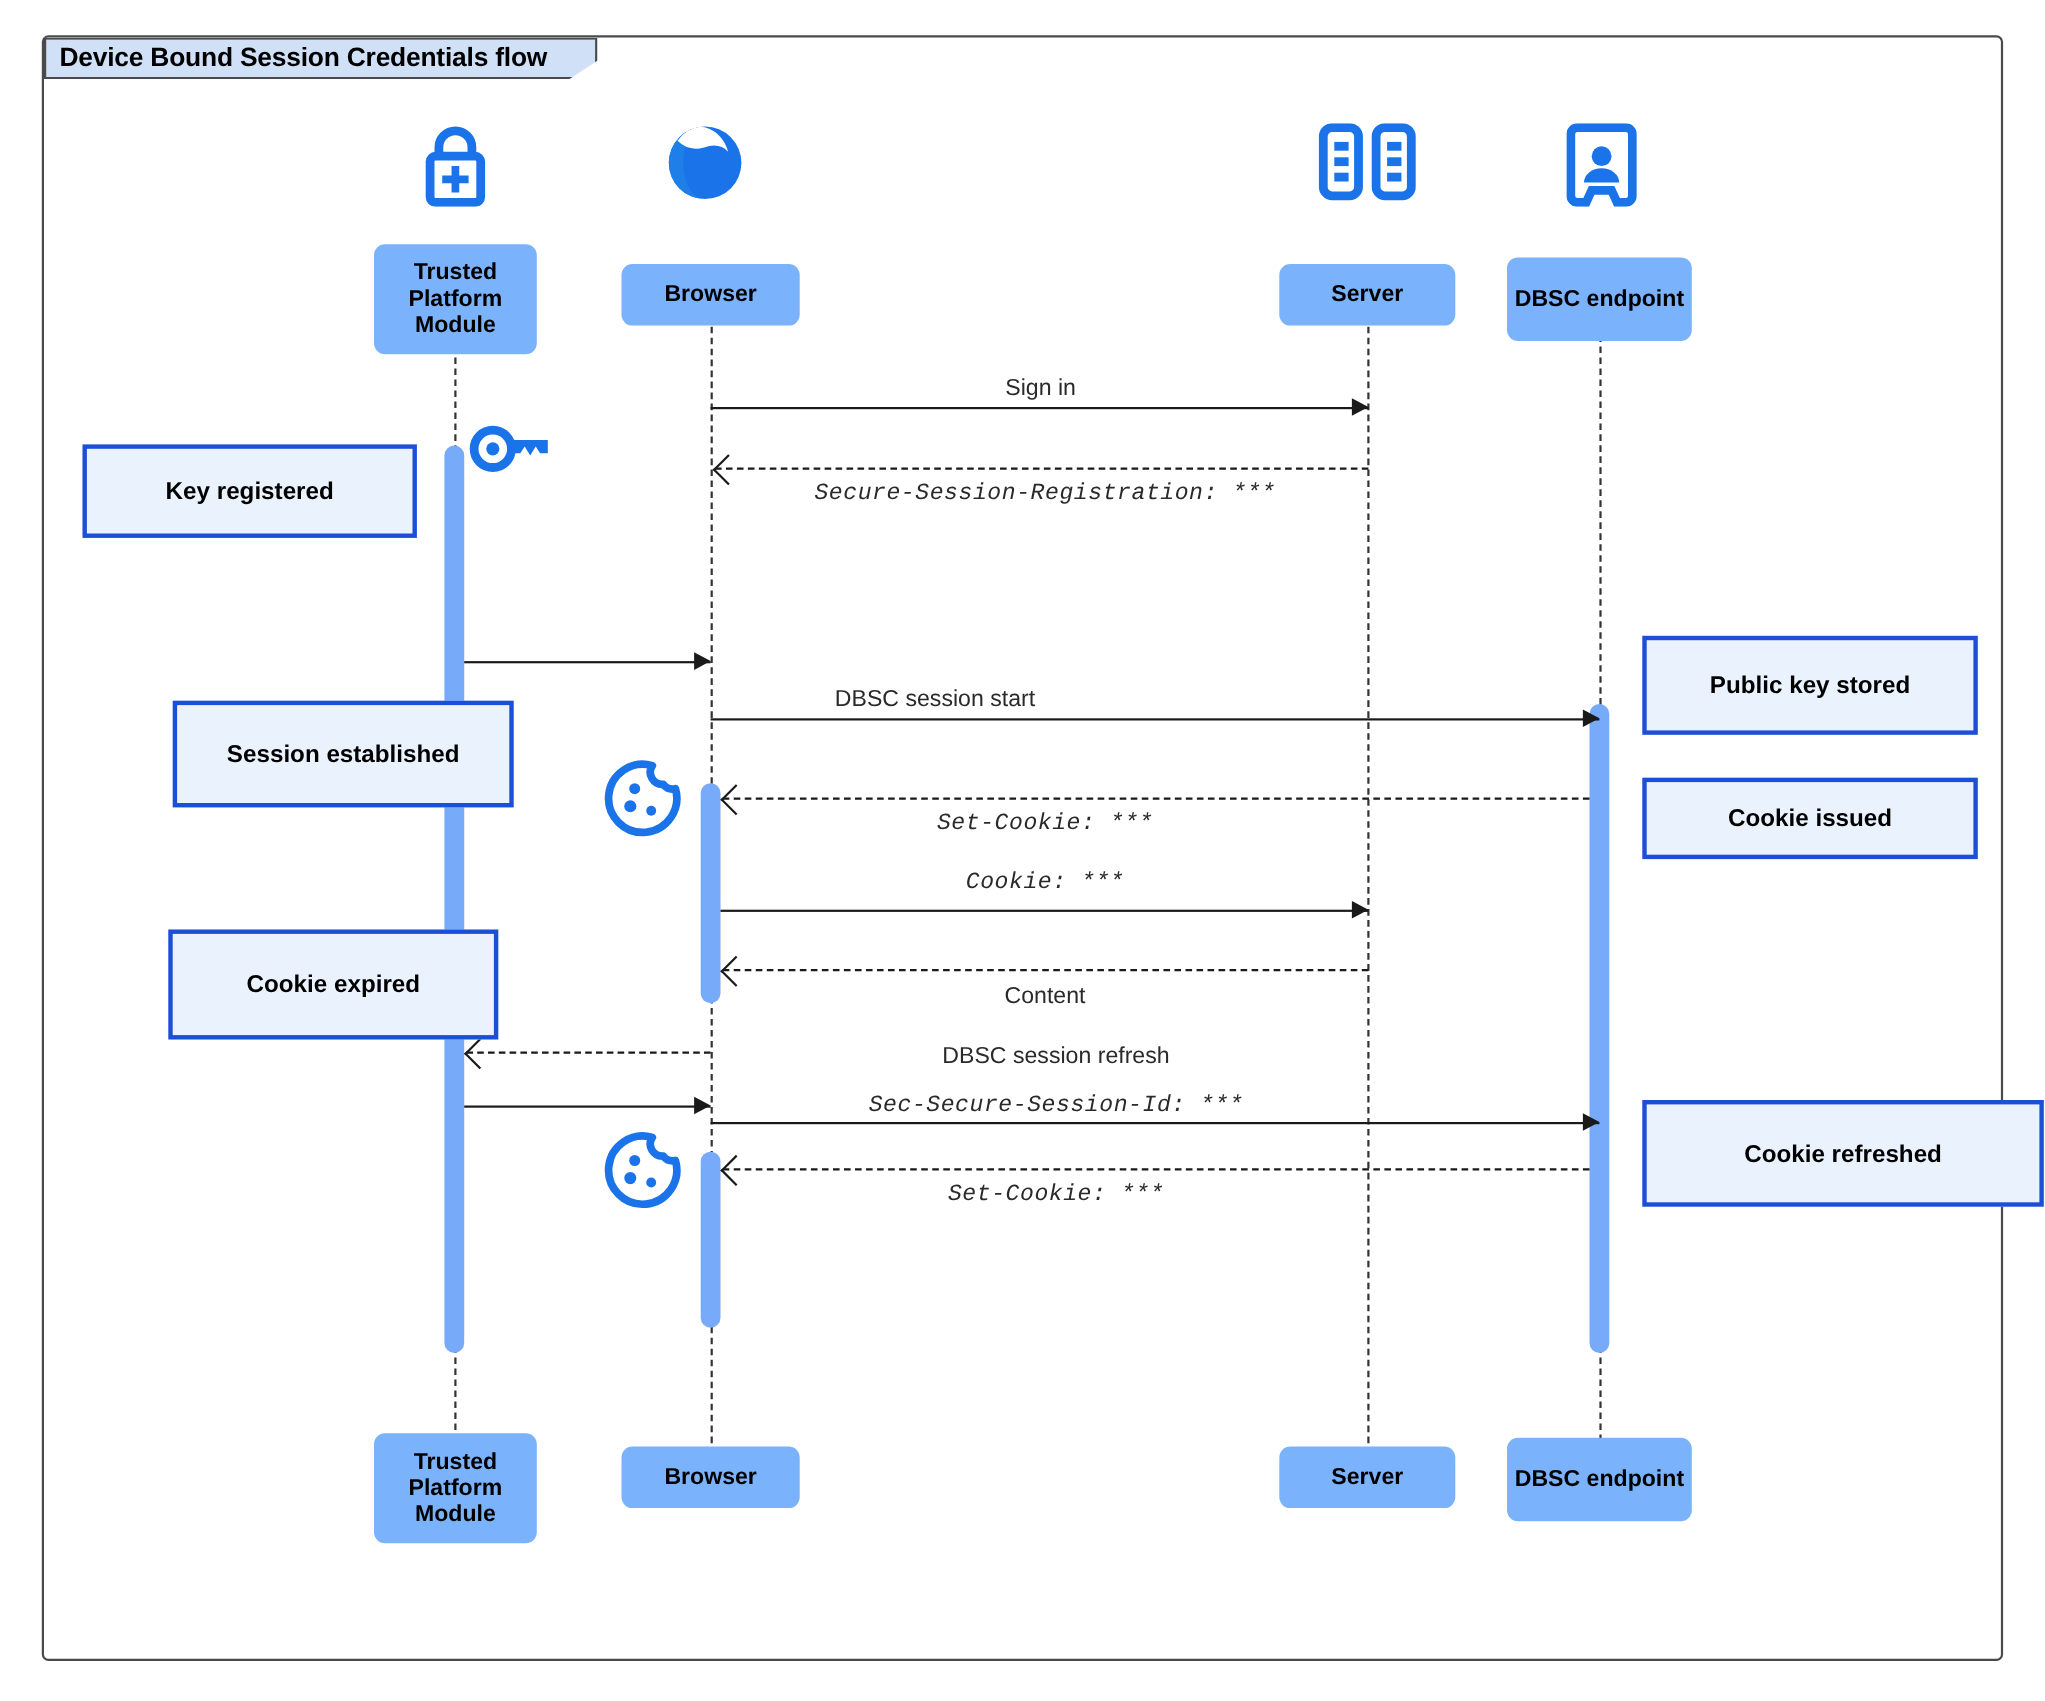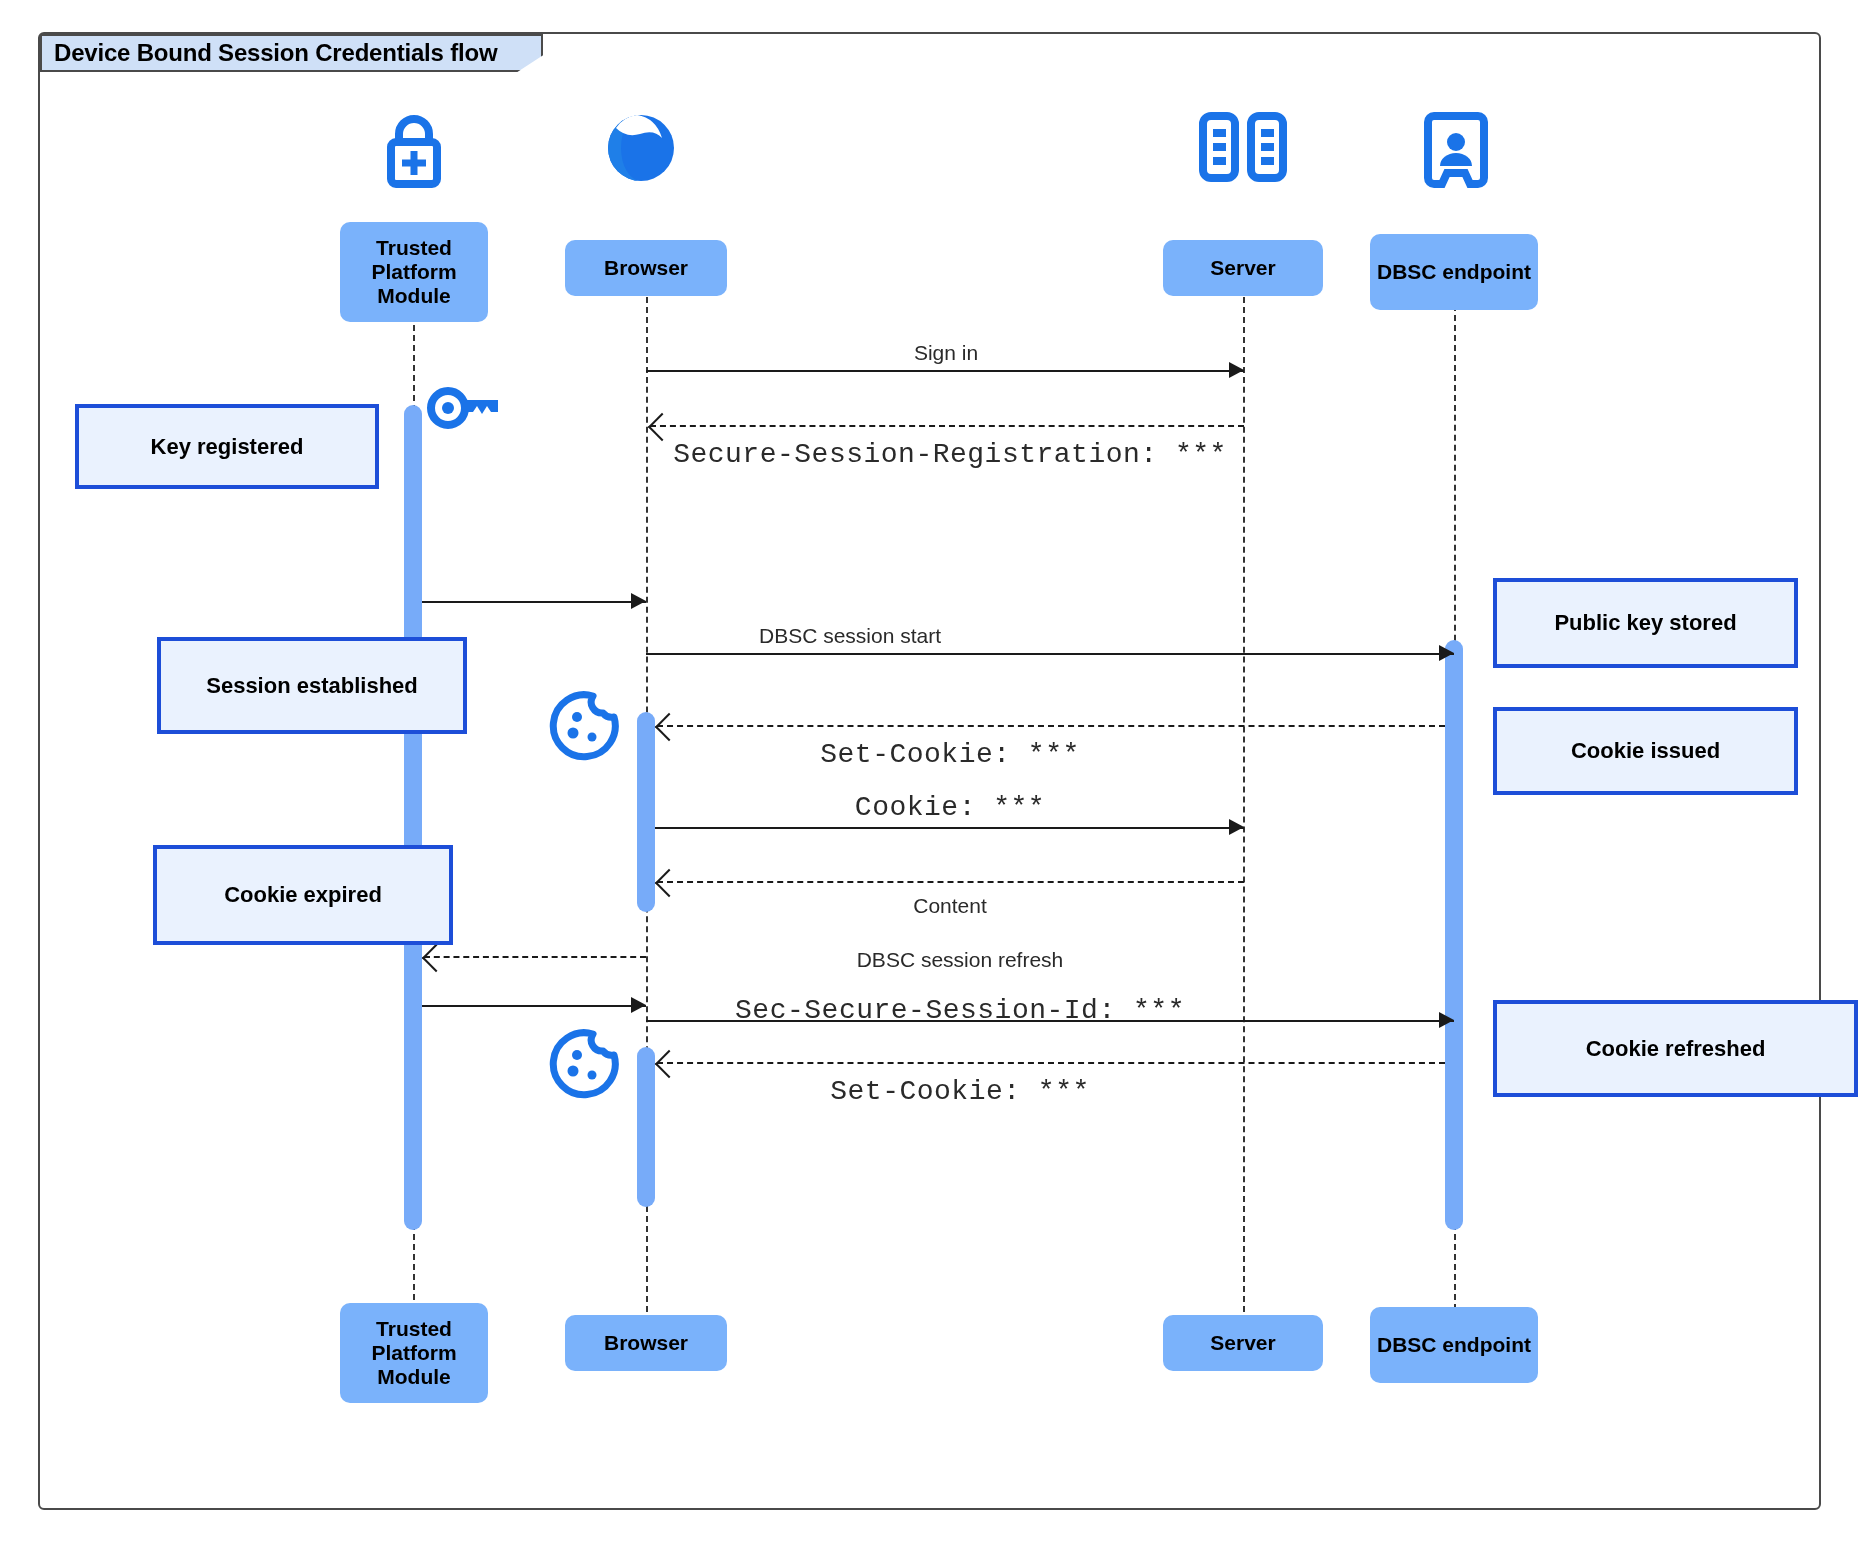--- a/index.html
+++ b/index.html
@@ -36,21 +36,21 @@
   
   .msg-line{position:absolute;height:0;border-top:2px solid #1a1a1a;}
   .msg-line.dashed{border-top:2px dashed #1a1a1a;}
   .arrowhead{position:absolute;width:0;height:0;}
   .arrowhead.solid-r{border-top:8px solid transparent;border-bottom:8px solid transparent;
       border-left:15px solid #1a1a1a;}
   .arrowhead.open-l{width:18px;height:18px;border-left:2px solid #1a1a1a;
       border-bottom:2px solid #1a1a1a;transform:rotate(45deg);border-radius:0;}
   .msg-label{position:absolute;font-size:21px;color:#2a2a2a;white-space:nowrap;
       text-align:center;line-height:1.25;}
-  .mono{font-family:"Liberation Mono",monospace;font-size:28px;letter-spacing:.5px;}
+  .mono{font-family:"Liberation Mono",monospace;font-size:21px;letter-spacing:.5px;font-style:italic;}
   .sans{font-family:"Liberation Sans",sans-serif;}
 </style>
 </head>
 <body>
 
 <div id="canvas">
 
   <div class="frame"></div>
   <div class="frame-title">Device Bound Session Credentials flow</div>
 
@@ -202,20 +202,20 @@
   </div>
   <div class="note" style="left:157px;top:637px;width:310px;height:97px;">
     <span>Session established</span>
   </div>
   <div class="note" style="left:153px;top:845px;width:300px;height:100px;">
     <span>Cookie expired</span>
   </div>
   <div class="note" style="left:1493px;top:578px;width:305px;height:90px;">
     <span>Public key stored</span>
   </div>
-  <div class="note" style="left:1493px;top:707px;width:305px;height:88px;">
+  <div class="note" style="left:1493px;top:707px;width:305px;height:74px;">
     <span>Cookie issued</span>
   </div>
   <div class="note" style="left:1493px;top:1000px;width:365px;height:97px;">
     <span>Cookie refreshed</span>
   </div>
 
 </div>
 
 </body></html>

